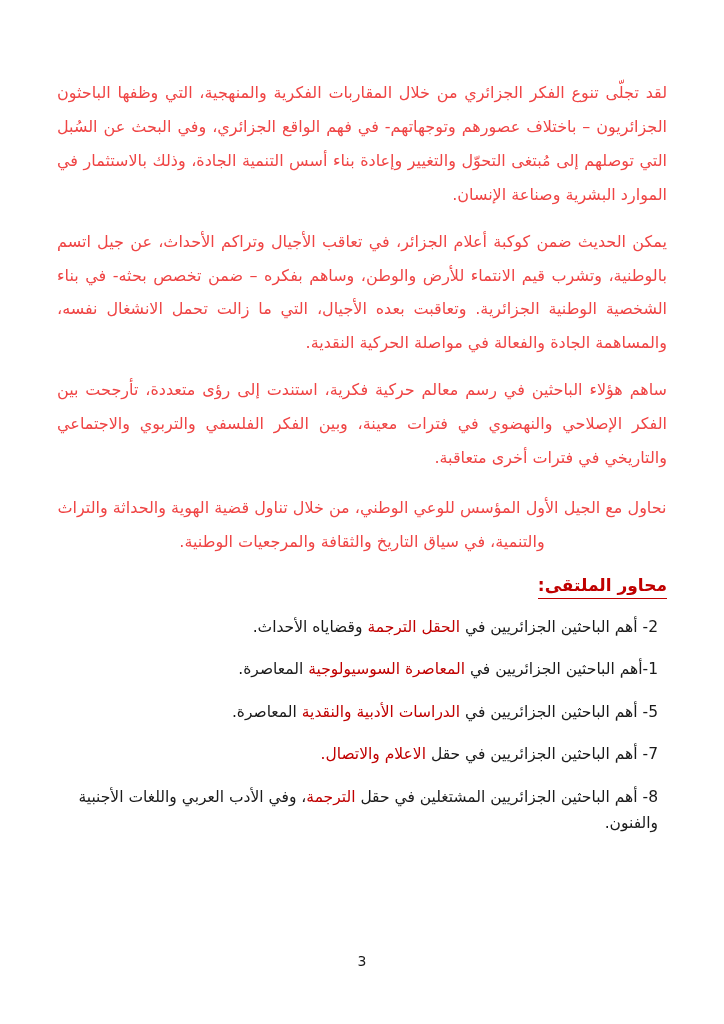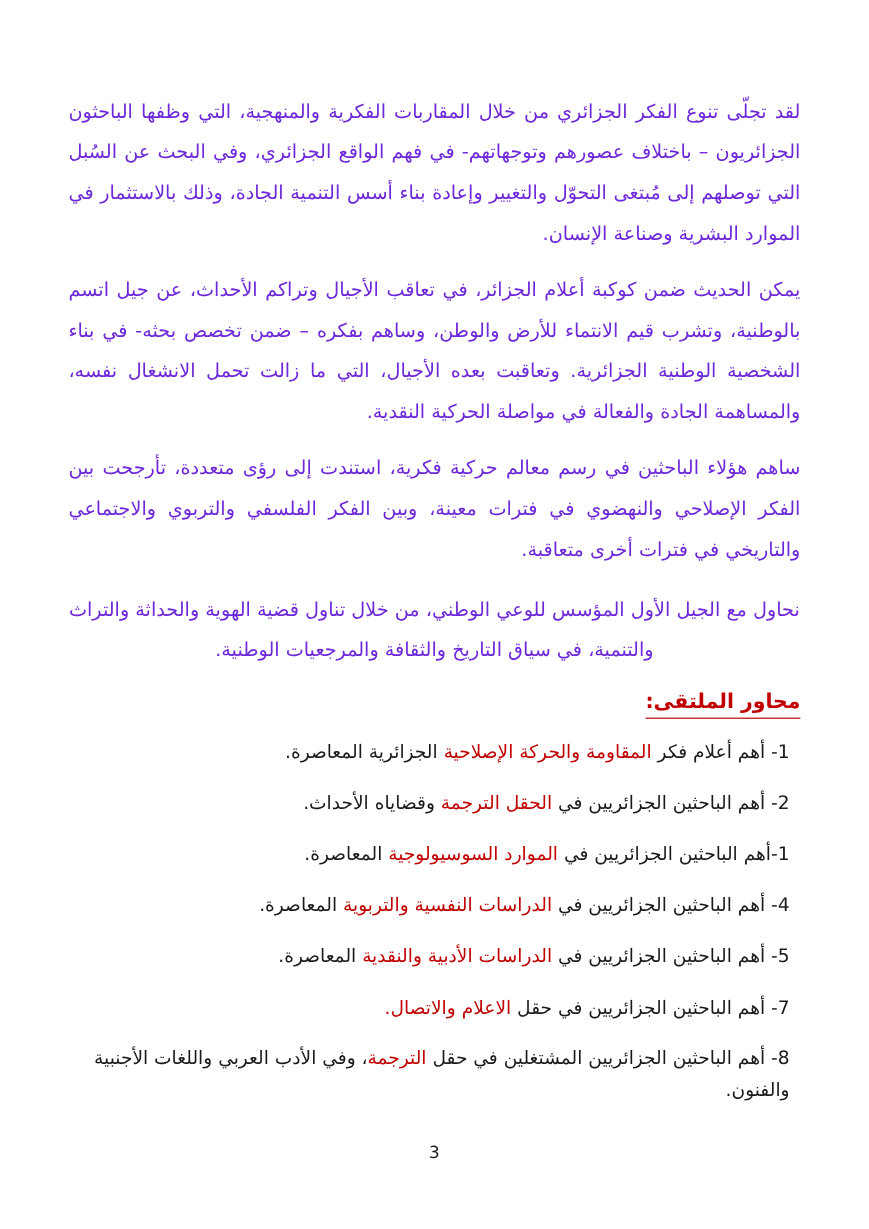--- a/index.html
+++ b/index.html
@@ -20,21 +20,21 @@
   }
   .content {
     padding: 76px 57px 0 57px;
   }
   .para {
     margin: 0 0 13px 0;
     font-size: 16px;
     line-height: 2.12;
     text-align: justify;
     text-align-last: right;
-    color: #6d28d9;
+    color: #ef4444;
   }
   .para.center-last {
     text-align: center;
     text-align-last: center;
     margin-bottom: 16px;
     margin-top: 16px;
   }
   .section-heading {
     margin: 6px 0 20px 0;
     font-size: 17px;
@@ -81,24 +81,22 @@
   <div class="content">
 
     <p class="para">لقد تجلّى تنوع الفكر الجزائري من خلال المقاربات الفكرية والمنهجية، التي وظفها الباحثون الجزائريون – باختلاف عصورهم وتوجهاتهم- في فهم الواقع الجزائري، وفي البحث عن السُبل التي توصلهم إلى مُبتغى التحوّل والتغيير وإعادة بناء أسس التنمية الجادة، وذلك بالاستثمار في الموارد البشرية وصناعة الإنسان.</p>
     <p class="para">يمكن الحديث ضمن كوكبة أعلام الجزائر، في تعاقب الأجيال وتراكم الأحداث، عن جيل اتسم بالوطنية، وتشرب قيم الانتماء للأرض والوطن، وساهم بفكره – ضمن تخصص بحثه- في بناء الشخصية الوطنية الجزائرية. وتعاقبت بعده الأجيال، التي ما زالت تحمل الانشغال نفسه، والمساهمة الجادة والفعالة في مواصلة الحركية النقدية.</p>
     <p class="para">ساهم هؤلاء الباحثين في رسم معالم حركية فكرية، استندت إلى رؤى متعددة، تأرجحت بين الفكر الإصلاحي والنهضوي في فترات معينة، وبين الفكر الفلسفي والتربوي والاجتماعي والتاريخي في فترات أخرى متعاقبة.</p>
     <p class="para center-last">نحاول مع الجيل الأول المؤسس للوعي الوطني، من خلال تناول قضية الهوية والحداثة والتراث والتنمية، في سياق التاريخ والثقافة والمرجعيات الوطنية.</p>
 
     <h2 class="section-heading"><span class="underlined">محاور الملتقى:</span></h2>
 
     <div class="themes-list">
-      <div class="list-item"><span class="black-text">1- أهم أعلام فكر </span><span class="red-text">المقاومة والحركة الإصلاحية</span><span class="black-text"> الجزائرية المعاصرة.</span></div>
       <div class="list-item"><span class="black-text">2- أهم الباحثين الجزائريين في </span><span class="red-text">الحقل الترجمة</span><span class="black-text"> وقضاياه الأحداث.</span></div>
-      <div class="list-item"><span class="black-text">1-أهم الباحثين الجزائريين في </span><span class="red-text">الموارد السوسيولوجية</span><span class="black-text"> المعاصرة.</span></div>
-      <div class="list-item"><span class="black-text">4- أهم الباحثين الجزائريين في </span><span class="red-text">الدراسات النفسية والتربوية</span><span class="black-text"> المعاصرة.</span></div>
+      <div class="list-item"><span class="black-text">1-أهم الباحثين الجزائريين في </span><span class="red-text">المعاصرة السوسيولوجية</span><span class="black-text"> المعاصرة.</span></div>
       <div class="list-item"><span class="black-text">5- أهم الباحثين الجزائريين في </span><span class="red-text">الدراسات الأدبية والنقدية</span><span class="black-text"> المعاصرة.</span></div>
       <div class="list-item"><span class="black-text">7- أهم الباحثين الجزائريين في حقل </span><span class="red-text">الاعلام والاتصال.</span><span class="black-text"></span></div>
       <div class="list-item"><span class="black-text">8- أهم الباحثين الجزائريين المشتغلين في حقل </span><span class="red-text">الترجمة</span><span class="black-text">، وفي الأدب العربي واللغات الأجنبية والفنون.</span></div>
     </div>
 
   </div>
 
   <div class="page-number">3</div>
 </div>
 

